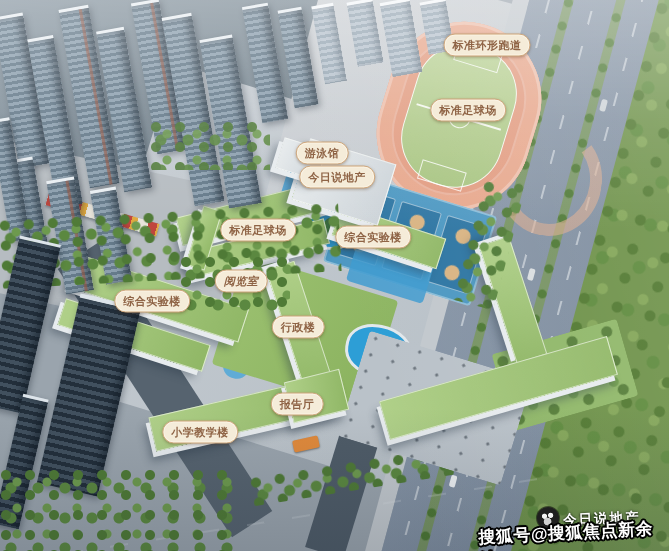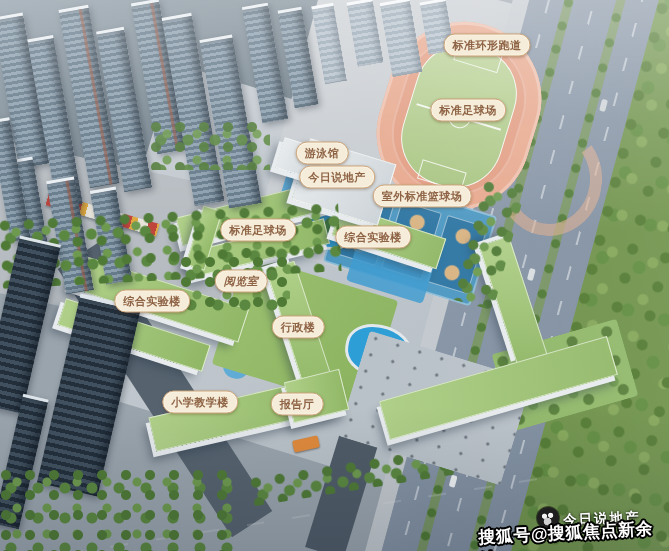--- a/index.html
+++ b/index.html
@@ -166,26 +166,25 @@
   <div class="tw dk" style="left:0;top:238px;width:42px;height:170px;"></div>
   <div class="tw dk" style="left:8px;top:395px;width:26px;height:130px;"></div>
   <div class="trees" style="left:0;top:468px;width:235px;height:85px;"></div>
 
   <div class="haze"></div>
 
   <div class="label" style="left:468px;top:110px;">标准足球场</div>
   <div class="label" style="left:487px;top:45px;">标准环形跑道</div>
   <div class="label" style="left:322px;top:153px;">游泳馆</div>
   <div class="label" style="left:337px;top:177px;">今日说地产</div>
-  <div class="label" style="left:422px;top:196px;">室外标准篮球场</div>
   <div class="label" style="left:258px;top:230px;">标准足球场</div>
   <div class="label" style="left:373px;top:237px;">综合实验楼</div>
   <div class="label" style="left:241px;top:281px;font-style:italic;">阅览室</div>
   <div class="label" style="left:152px;top:301px;">综合实验楼</div>
   <div class="label" style="left:298px;top:327px;">行政楼</div>
   <div class="label" style="left:297px;top:404px;">报告厅</div>
-  <div class="label" style="left:200px;top:402px;">小学教学楼</div>
+  <div class="label" style="left:200px;top:432px;">小学教学楼</div>
 
   <div class="wm-logo" style="left:537px;top:507px;"></div>
   <div class="wm-pub" style="left:563px;top:510px;">今日说地产</div>
   <div class="wm-big" style="left:479px;top:521px;">搜狐号@搜狐焦点新余站</div>
 
 </div>
 
 </body></html>

